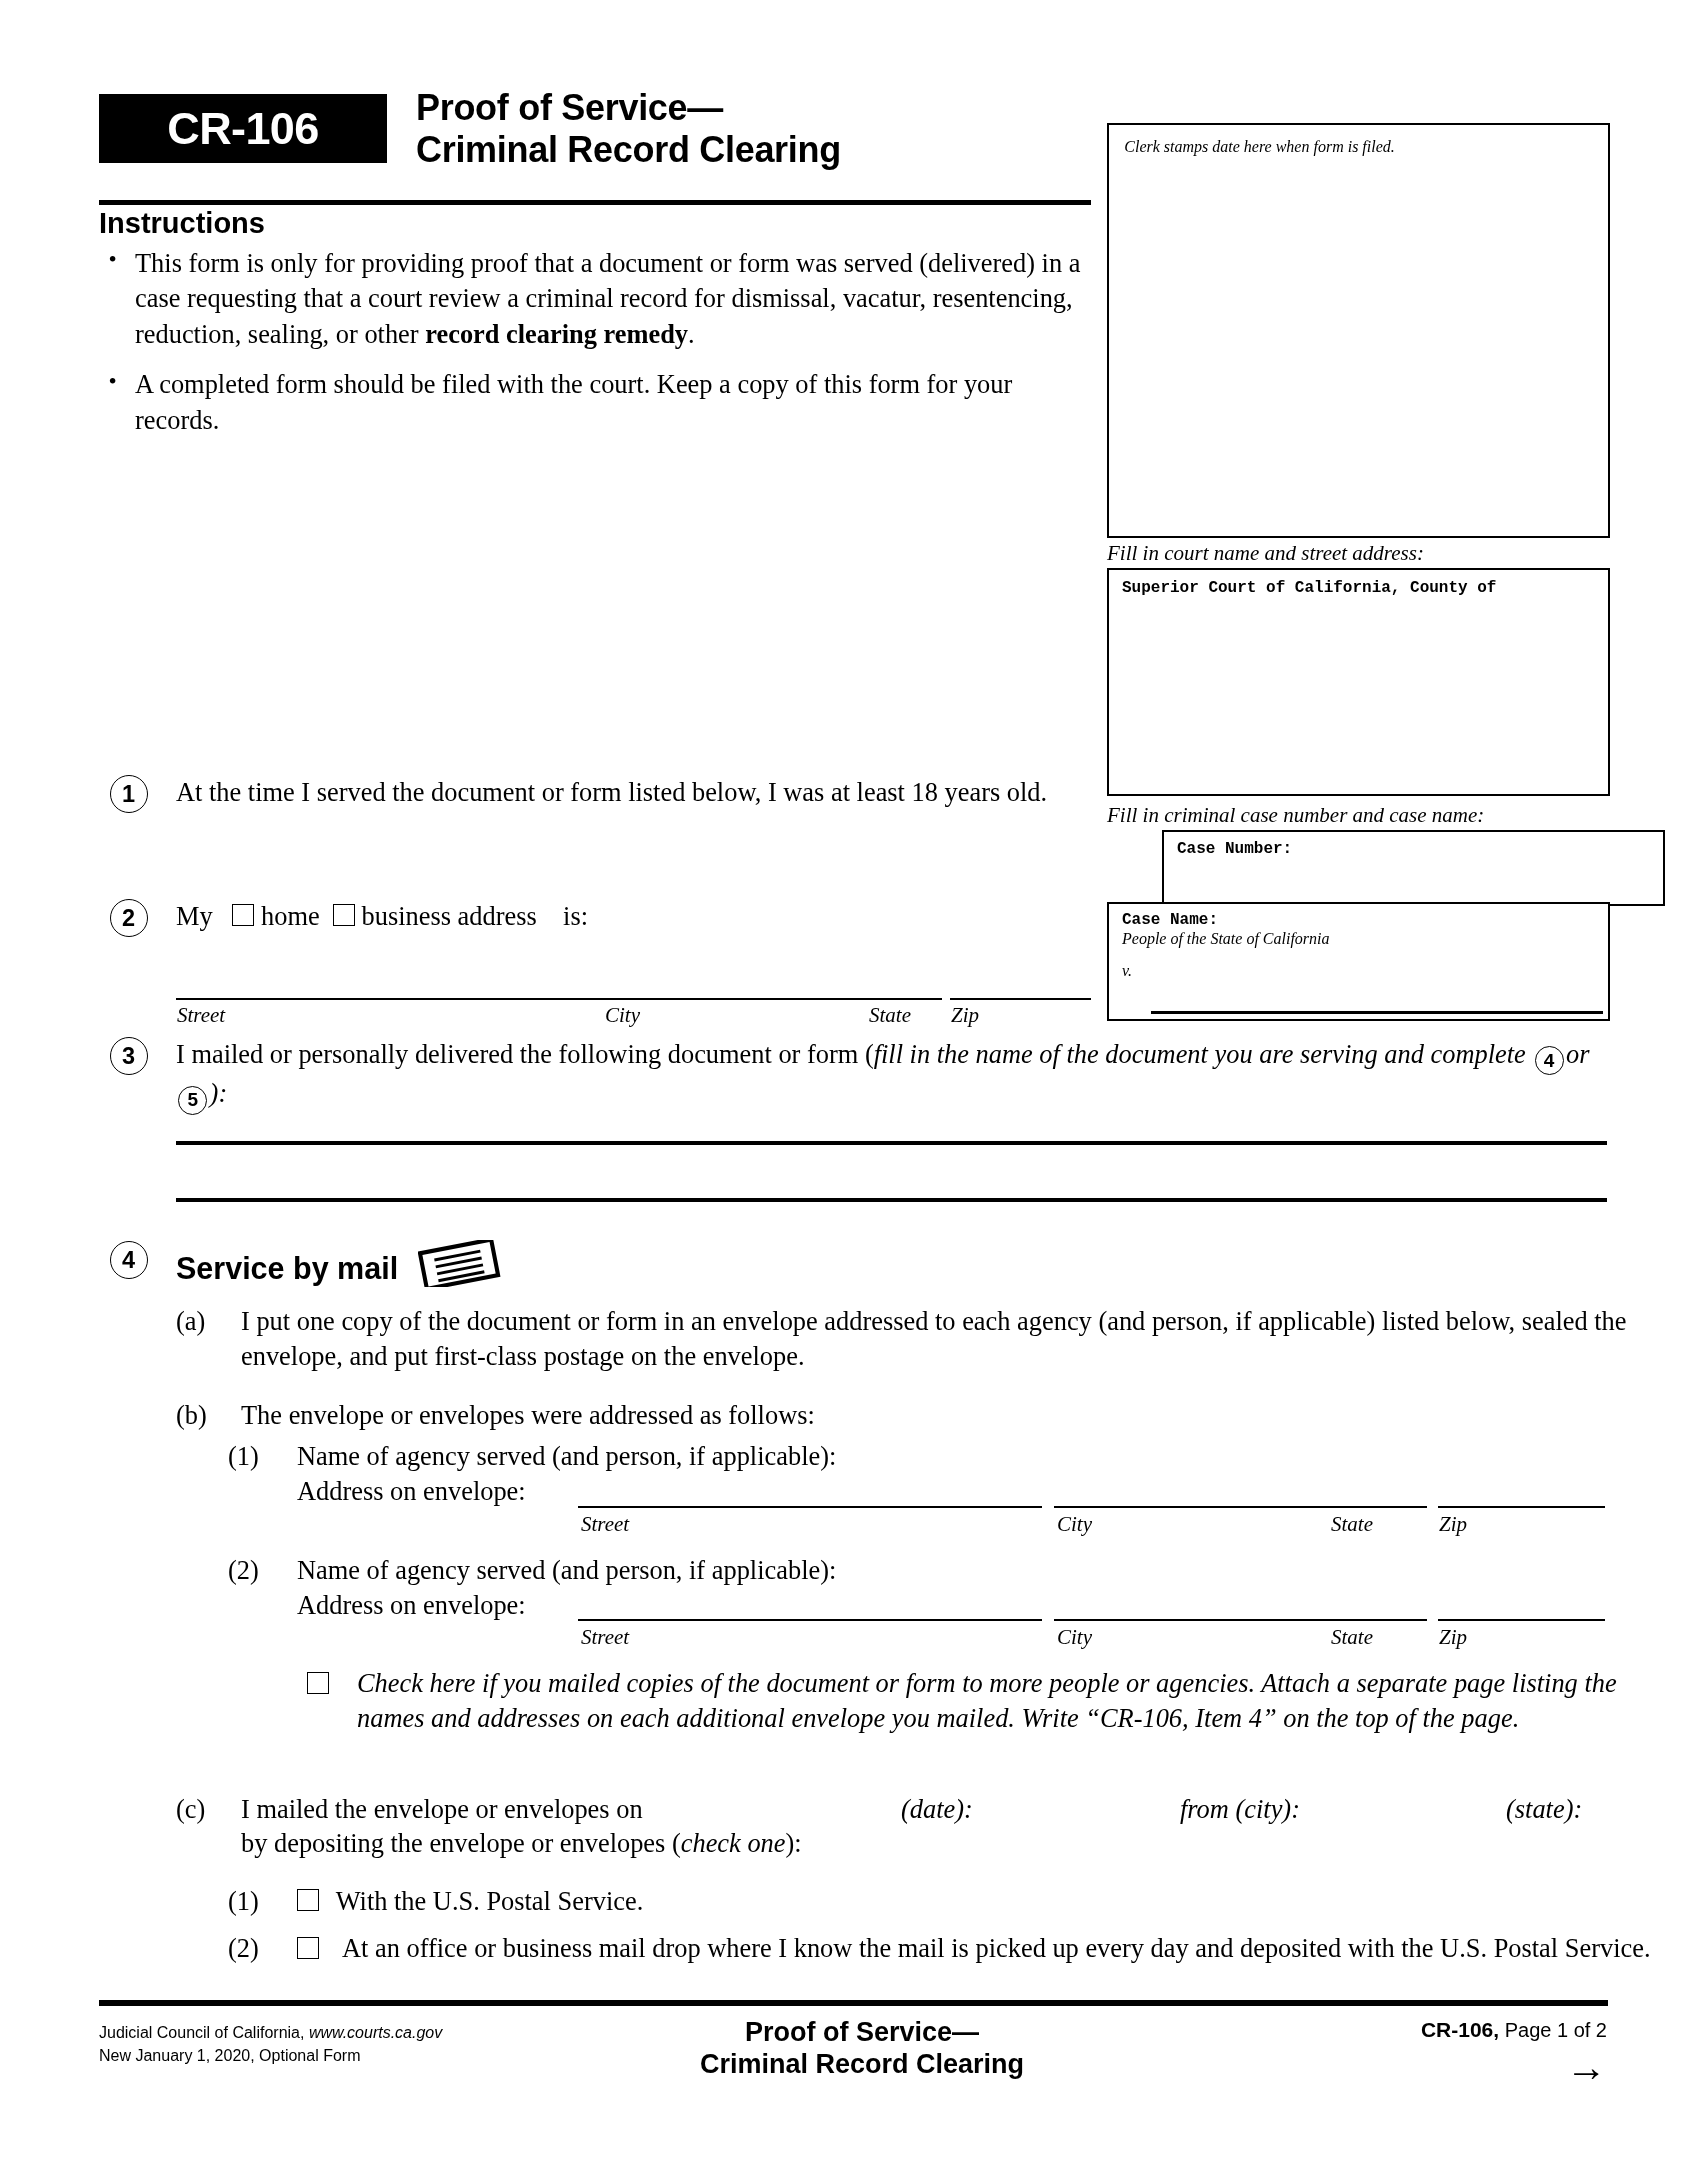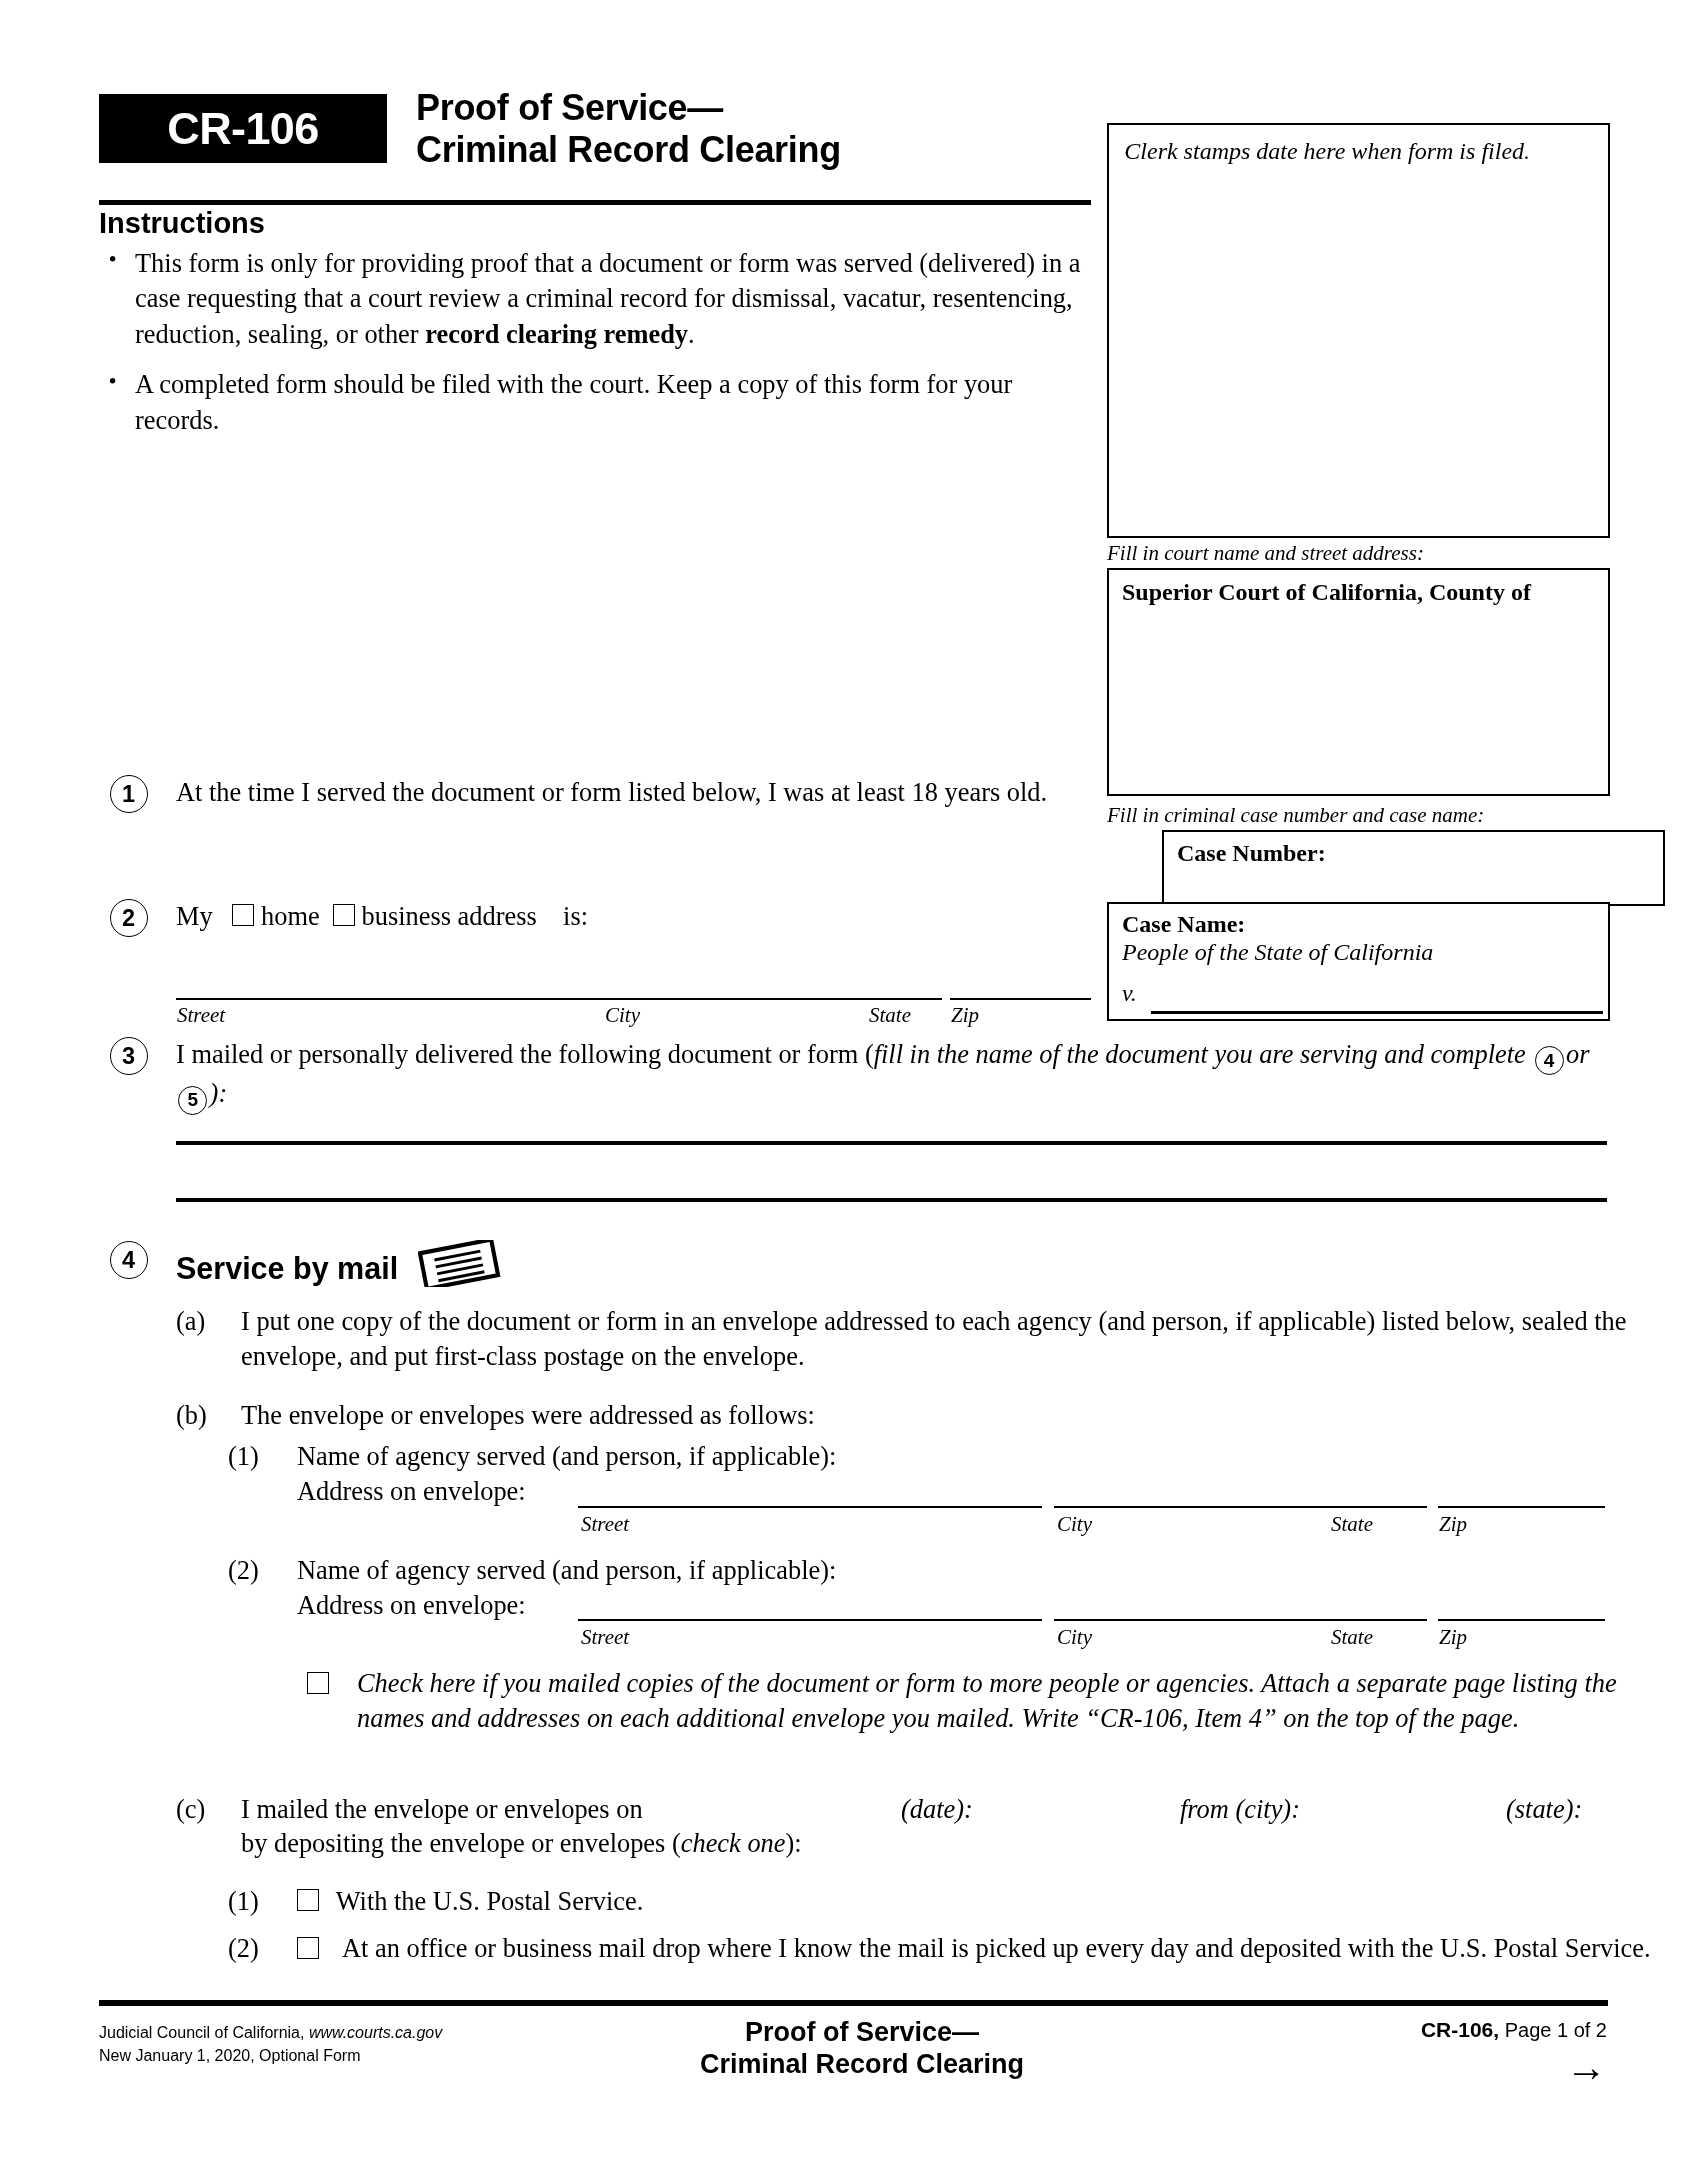--- a/index.html
+++ b/index.html
@@ -69,23 +69,23 @@
     border:1.8px solid #000; vertical-align:-1.2px; background:#fff;
   }
 
   
   .uline { position:absolute; background:#000; height:2.3px; }
   .ulabel { position:absolute; font-style:italic; font-size:21px; }
 
   
   .rbox { position:absolute; border:2.3px solid #000; background:#fff; }
   .rcap { position:absolute; font-style:italic; font-size:21px; }
-  .rbox-txt-italic { font-style:italic; font-size:24px; }
+  .rbox-txt-italic { font-style:italic; font-size:16px; }
   .rbox-txt-bold {
-    font-family:Liberation Serif, serif; font-weight:bold; font-size:24px;
+    font-family:Liberation Mono, monospace; font-weight:bold; font-size:16px;
   }
 
   
   .sec4-head {
     font-family:"Liberation Sans", sans-serif; font-weight:bold; font-size:30.5px;
   }
   .sub { position:relative; font-size:26.4px; line-height:1.34; }
   .sublab { position:absolute; left:0; top:0; }
 
   

